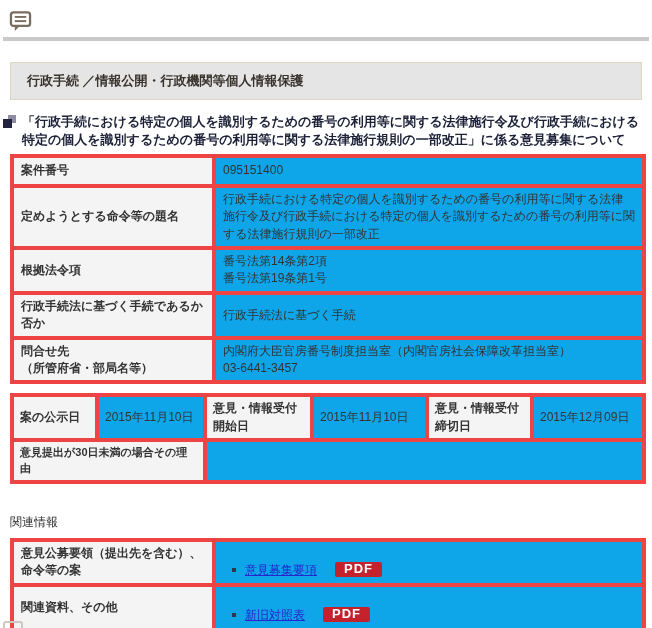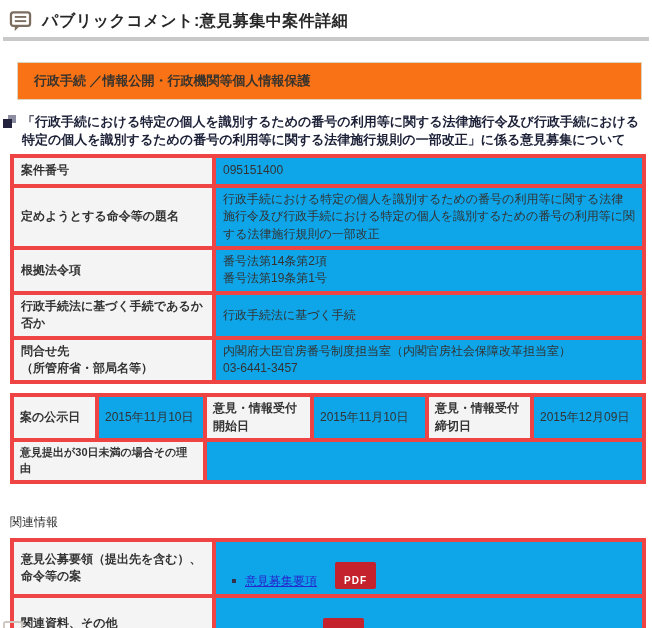--- a/index.html
+++ b/index.html
@@ -9,21 +9,21 @@
     font-family:"Liberation Sans","DejaVu Sans",sans-serif;
   }
   
   .page-header { display:flex; align-items:center; gap:10px; padding:8px 0 0 9px; height:26px; }
   .bubble-icon { width:23px; height:21px; flex:0 0 auto; }
   .page-title { font-size:16px; font-weight:bold; color:#262626; letter-spacing:0.5px; }
   .header-divider { height:4px; background:#c9c9c9; margin:3px 3px 0 3px; }
 
   
   .category-banner {
-    margin:21px 10px 0 17px; background:#f97316; border:1px solid #ddd5bf;
+    margin:21px 10px 0 10px; background:#e5e5e5; border:1px solid #ddd5bf;
     padding:9px 0 9px 16px; font-size:13px; font-weight:bold; color:#38332c;
   }
 
   
   .case-heading { display:flex; gap:6px; margin:13px 4px 0 3px;justify-content:space-between; }
   .pages-icon { position:relative; width:13px; height:13px; flex:0 0 auto; margin-top:2px; }
   .pages-icon .back  { position:absolute; right:0; top:0; width:8px; height:8px; background:#8d8da1; }
   .pages-icon .front { position:absolute; left:0; bottom:0; width:9px; height:9px; background:#23233f; }
   .case-heading-text { font-size:13px; font-weight:bold; color:#1d2138; line-height:1.42; }
 
@@ -43,39 +43,38 @@
 
   
   .related-heading { margin:30px 0 0 10px; font-size:12px; color:#2b2b2b; }
   .related-tbl { margin-top:7px; }
   .link-cell { padding-left:16px; }
   .sq-bullet { display:inline-block; width:4px; height:4px; background:#33334d;
                margin-right:9px; vertical-align:2px; }
   a.doc-link { color:#2626cc; text-decoration:underline; font-size:12px; cursor:pointer; }
   .pdf-badge {
     display:inline-block; background:#c4232d; color:#fff; font-weight:bold;
-    font-size:10px; line-height:14px; padding:12px 9px 1px 9px; border-radius:2px;
+    font-size:13px; line-height:14px; padding:0 9px 1px 9px; border-radius:2px;
     margin-left:18px; letter-spacing:1px; vertical-align:1px; cursor:pointer;
   }
 
   
   .partial-icon { position:absolute; left:3px; top:621px; width:16px; height:10px;
                   border:2px solid #cfc8c0; border-bottom:none; border-radius:3px 3px 0 0; }
 </style>
 </head>
 <body>
 
 <div class="page-header">
   <svg class="bubble-icon" viewBox="0 0 24 22" fill="none">
     <rect x="2" y="1.5" width="20" height="14" rx="2.5" stroke="#7b6c60" stroke-width="2.4"></rect>
     <line x1="6" y1="6.2" x2="18" y2="6.2" stroke="#7b6c60" stroke-width="2"></line>
     <line x1="6" y1="10.6" x2="18" y2="10.6" stroke="#7b6c60" stroke-width="2"></line>
     <path d="M6 15 L6 21 L12 15 Z" fill="#7b6c60"></path>
   </svg>
-  <span class="page-title">パブリックコメント:意見募集中案件詳細</span>
 </div>
 <div class="header-divider"></div>
 
 <div class="category-banner">行政手続 ／情報公開・行政機関等個人情報保護</div>
 
 <div class="case-heading">
   <span class="pages-icon">
     <span class="back"></span>
       <span class="front"></span>
   </span>

